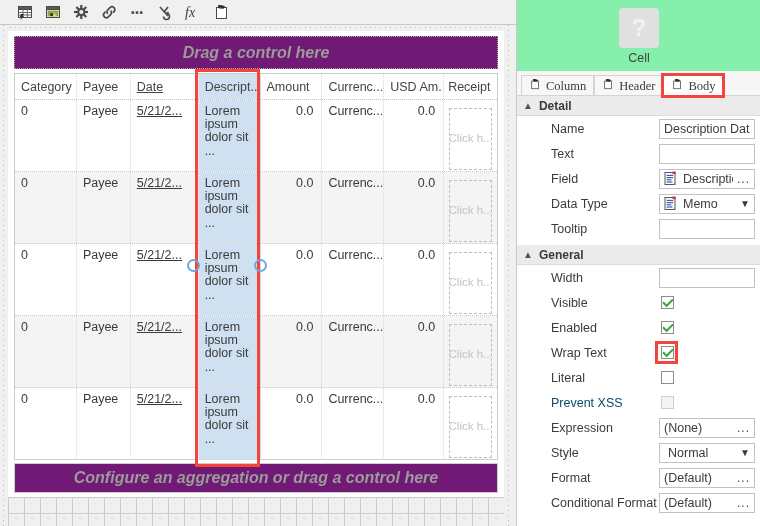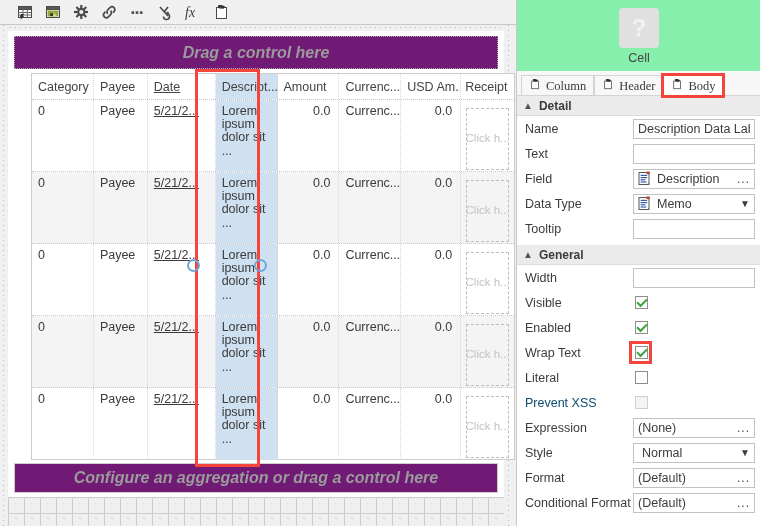--- a/index.html
+++ b/index.html
@@ -106,21 +106,20 @@
     position: absolute; left: 6px; top: 5px;
     width: 484px; height: 33px;
   }
 
   
   #table {
     position: absolute; left: 6px; top: 42px;
     width: 484px; height: 387px;
     border: 1px solid #cccccc;
     background: #ffffff;
-    margin-left: 17px;
   }
   .tr { display: flex; }
   .th-row { height: 26px; border-bottom: 1px dotted #c4c4c4; }
   .th {
     display: flex; align-items: center;
     font-size: 12.5px; color: #444;
     padding-left: 6px;
     border-right: 1px dotted #d6d6d6;
     overflow: hidden; white-space: nowrap;
     height: 100%;
@@ -251,20 +250,21 @@
     display: flex; align-items: center;
     padding-left: 6px;
     gap: 6px;
     font-size: 12px; font-weight: bold; color: #3b3b3b;
   }
   .caret { font-size: 10px; color: #555; }
   .prow {
     height: 25px;
     display: flex; align-items: center;
     padding: 0 6px 0 8px;
+    margin-left: 26px;
   }
   .plabel {
     width: 108px;
     font-size: 12.5px; color: #3b3b3b;
     white-space: nowrap;
   }
   .plabel.disabled { color: #0c4a6e; }
   .pfield {
     flex: 1;
     height: 20px;

